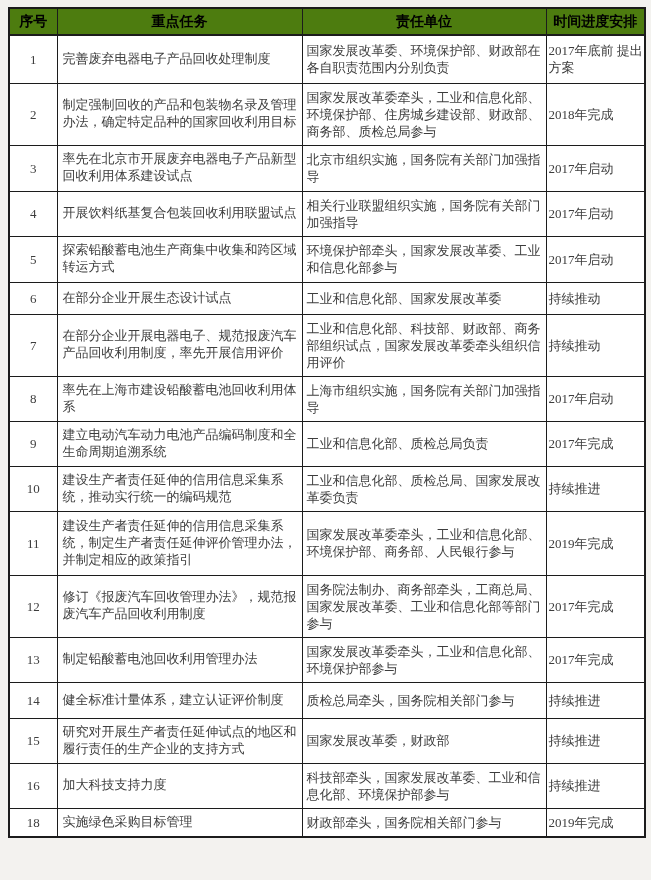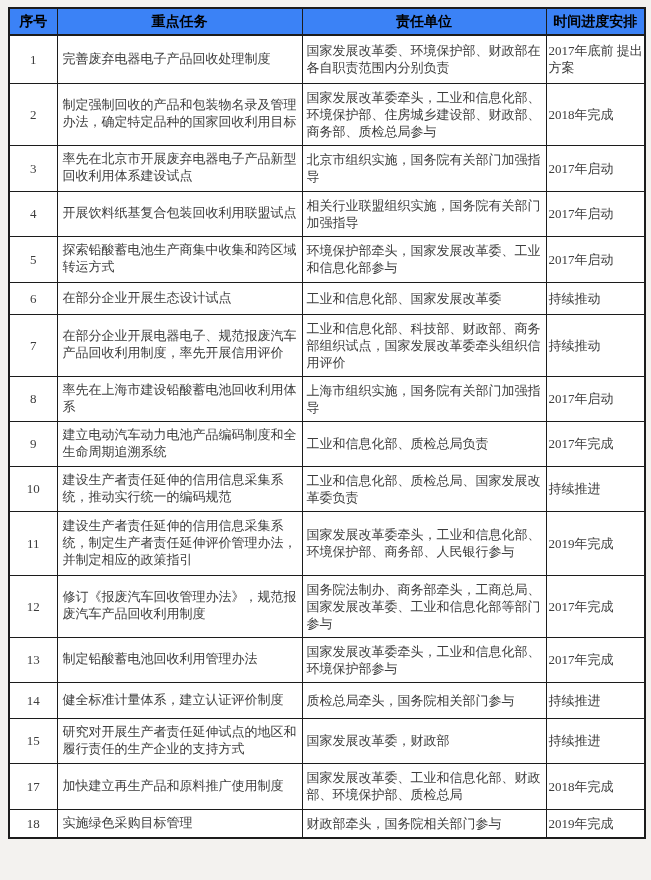--- a/index.html
+++ b/index.html
@@ -35,21 +35,21 @@
     color: #3d3d3d;
     word-break: break-all;
   }
   thead th {
     color: #000000;
     font-weight: bold;
     font-size: 14px;
     text-align: center;
     padding: 4px 2px;
     border-bottom: 2px solid #1c1c1c;
-    background: #3b82f6;
+    background: #4d7c0f;
   }
   td.cell-no {
     text-align: center;
     padding: 5px 2px;
   }
   td.cell-task {
     text-align: left;
     padding: 5px 2px 5px 5px;
     font-family: Liberation Mono, monospace;
   }
@@ -165,25 +165,25 @@
           <td class="cell-task">健全标准计量体系，建立认证评价制度</td>
           <td class="cell-unit">质检总局牵头，国务院相关部门参与</td>
           <td class="cell-time">持续推进</td>
         </tr>
         <tr style="height: 40px; padding-left: 34px;">
           <td class="cell-no">15</td>
           <td class="cell-task">研究对开展生产者责任延伸试点的地区和履行责任的生产企业的支持方式</td>
           <td class="cell-unit">国家发展改革委，财政部</td>
           <td class="cell-time">持续推进</td>
         </tr>
-        <tr style="height: 46px;">
-          <td class="cell-no">17</td>
-          <td class="cell-task">加快建立再生产品和原料推广使用制度</td>
-          <td class="cell-unit">国家发展改革委、工业和信息化部、财政部、环境保护部、质检总局</td>
-          <td class="cell-time">2018年完成</td>
+        <tr style="height: 44px;">
+          <td class="cell-no">16</td>
+          <td class="cell-task">加大科技支持力度</td>
+          <td class="cell-unit">科技部牵头，国家发展改革委、工业和信息化部、环境保护部参与</td>
+          <td class="cell-time">持续推进</td>
         </tr>
         <tr style="height: 28px;">
           <td class="cell-no">18</td>
           <td class="cell-task">实施绿色采购目标管理</td>
           <td class="cell-unit">财政部牵头，国务院相关部门参与</td>
           <td class="cell-time">2019年完成</td>
         </tr>
       </tbody>
   </table>
 </div>

